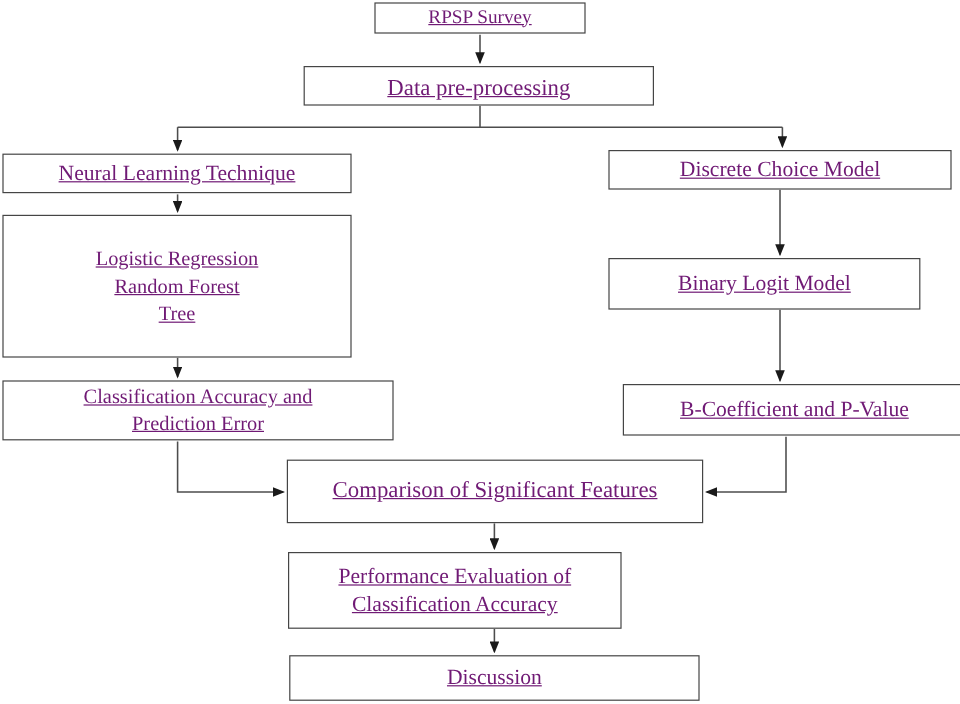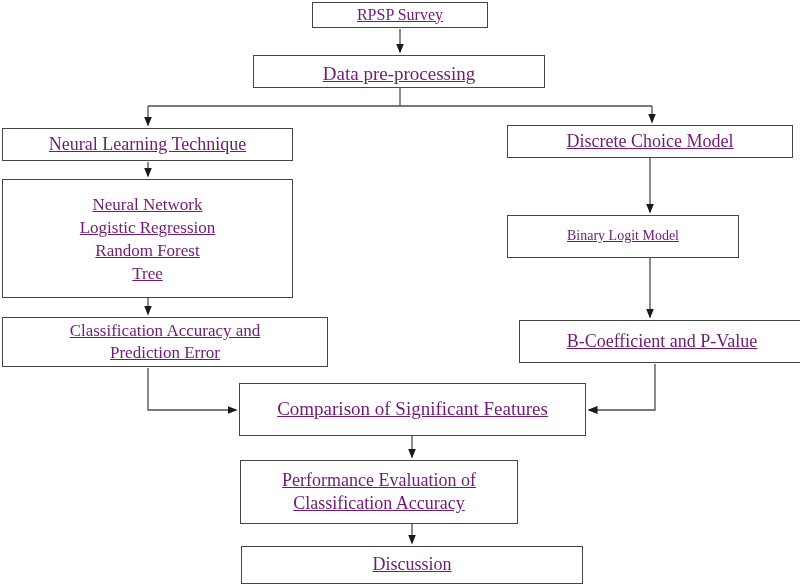--- a/index.html
+++ b/index.html
@@ -42,21 +42,21 @@
     text-decoration: underline;
   }
   #n-rpsp       { left: 312px; top: 2px;   width: 176px; height: 26px; font-size: 16px; }
   #n-preprocess { left: 253px; top: 55px;  width: 292px; height: 33px; font-size: 19px; align-items: flex-end; }
   #n-ml         { left: 2px;   top: 128px; width: 291px; height: 33px; font-size: 18px; }
   #n-methods    { left: 2px;   top: 179px; width: 291px; height: 119px;
                   flex-direction: column; line-height: 23px; }
   #n-class      { left: 2px;   top: 317px; width: 326px; height: 50px; }
   #n-class .wrap { max-width: 230px; }
   #n-discrete   { left: 507px; top: 125px; width: 286px; height: 33px; font-size: 18px; }
-  #n-binary     { left: 507px; top: 215px; width: 232px; height: 43px; font-size: 14px; }
+  #n-binary     { left: 507px; top: 215px; width: 260px; height: 43px; font-size: 18px; }
   #n-bcoef      { left: 507px; top: 320px; width: 286px; height: 43px; font-size: 18px; margin-left: 12px; }
   #n-compare    { left: 239px; top: 383px; width: 347px; height: 53px; font-size: 19px; text-align: right; }
   #n-perf       { left: 240px; top: 460px; width: 278px; height: 64px; font-size: 18px; }
   #n-perf .wrap { max-width: 330px; }
   #n-disc       { left: 241px; top: 546px; width: 342px; height: 38px; font-size: 18px; }
 </style>
 </head>
 <body>
 
 <div id="stage">
@@ -94,21 +94,20 @@
 
   <div class="node" id="n-preprocess">
     <span class="wrap">Data pre-processing</span>
   </div>
 
   <div class="node" id="n-ml">
     <span class="wrap">Neural Learning Technique</span>
   </div>
 
   <div class="node" id="n-methods">
-    <div>Neural Network</div>
     <div>Logistic Regression</div>
     <div>Random Forest</div>
     <div>Tree</div>
   </div>
 
   <div class="node" id="n-class">
     <span class="wrap">Classification Accuracy and Prediction Error</span>
   </div>
 
   <div class="node" id="n-discrete">

